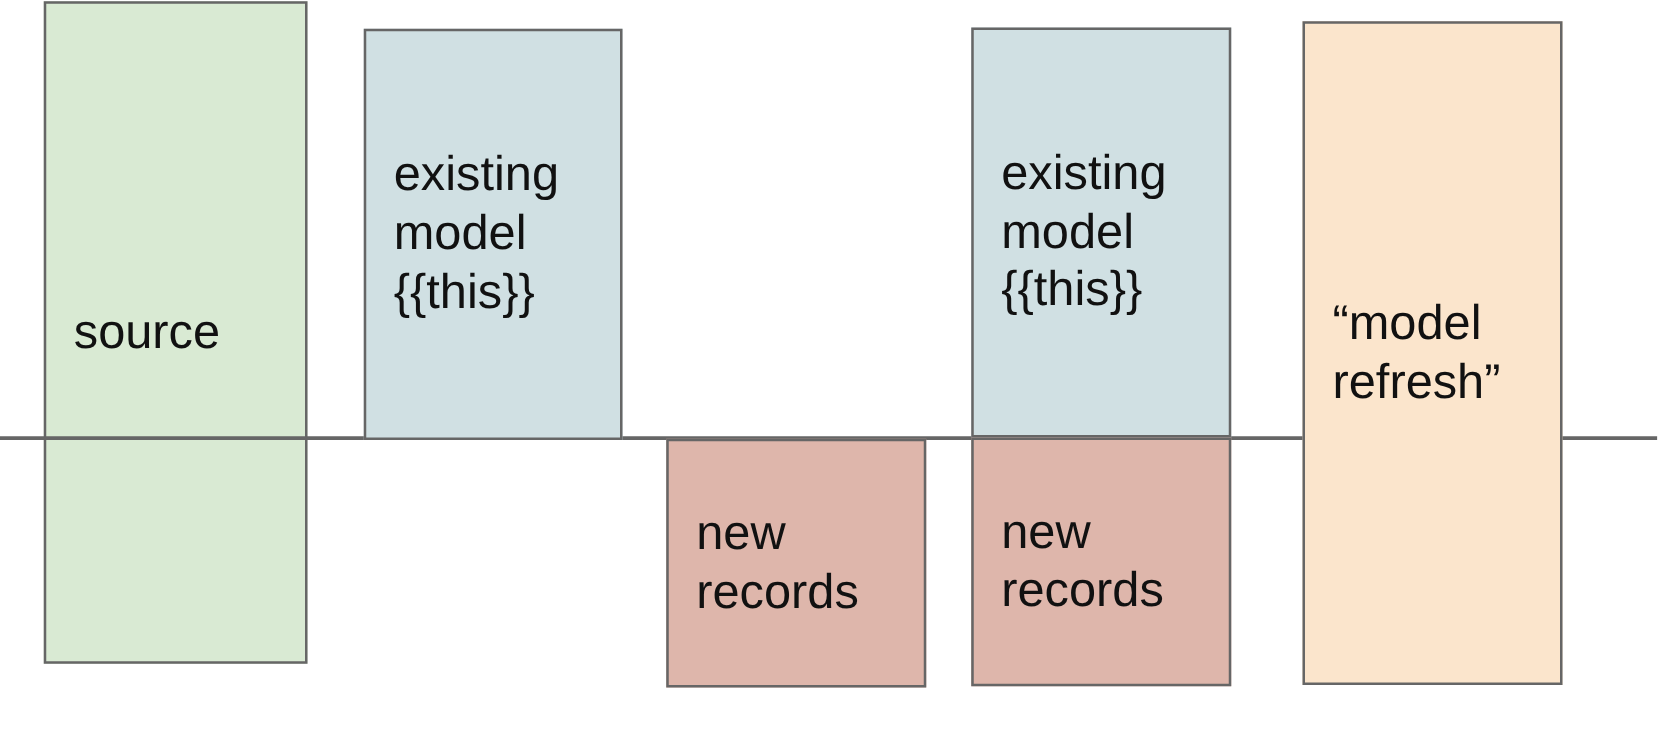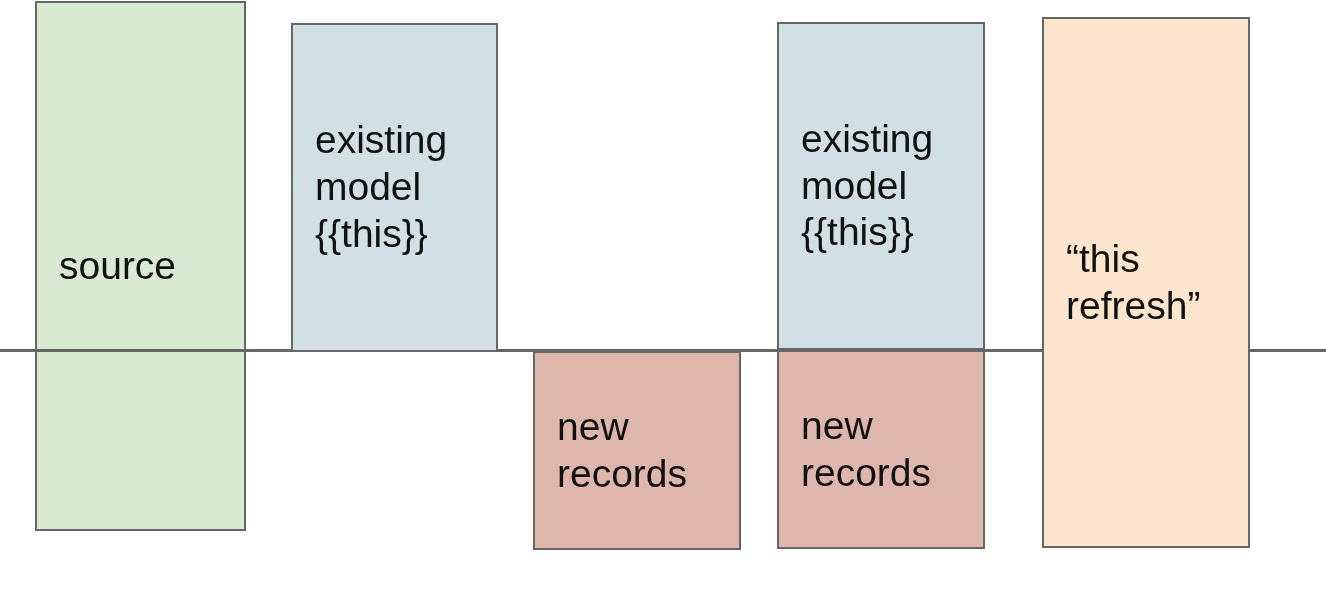--- a/index.html
+++ b/index.html
@@ -76,17 +76,17 @@
 model
 {{this}}</span>
   </div>
 
   <div class="box box-new-2" style="background-color: rgb(222, 182, 171); border-color: rgb(102, 102, 102);">
     <span class="box-label">new
 records</span>
   </div>
 
   <div class="box box-refresh" style="background-color: rgb(251, 229, 204); border-color: rgb(102, 102, 102);">
-    <span class="box-label">“this
+    <span class="box-label">“model
 refresh”</span>
   </div>
 
 </div>
 
 </body></html>

